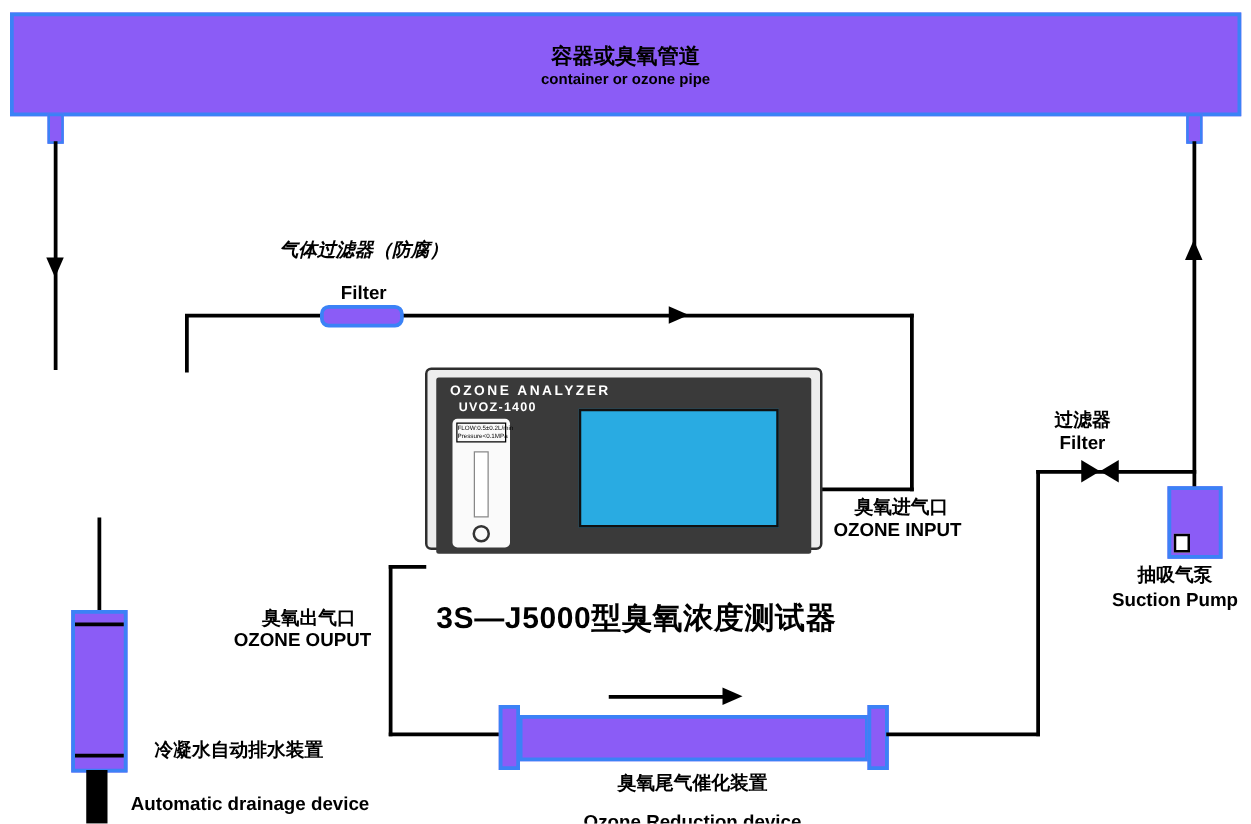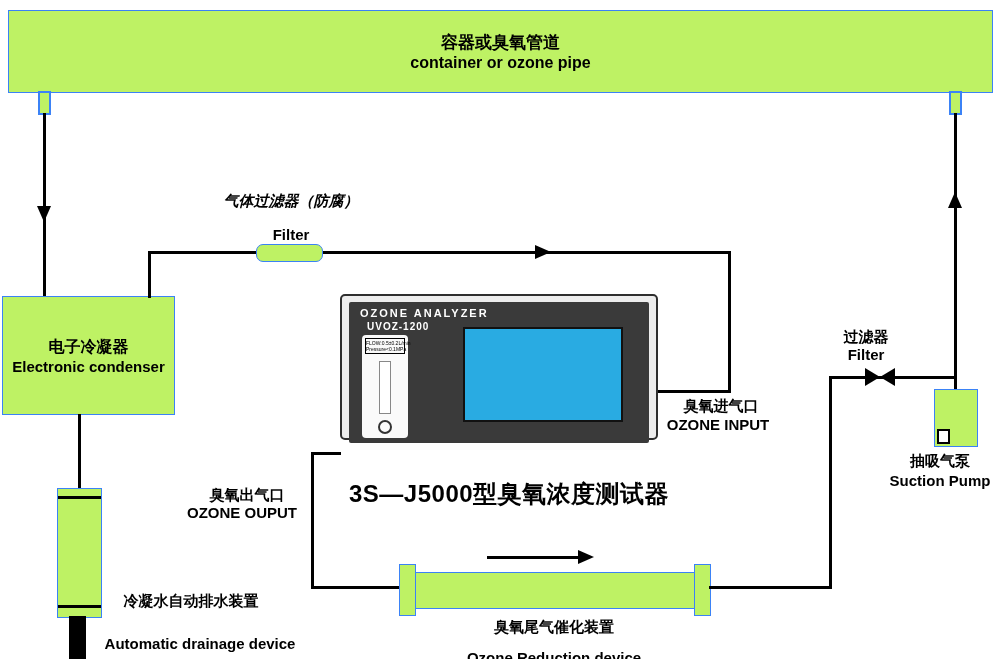--- a/index.html
+++ b/index.html
@@ -4,21 +4,21 @@
 <style>
   * { margin:0; padding:0; box-sizing:border-box; }
   html,body { background:#ffffff; }
   #canvas {
     position:relative; width:1001px; height:659px; background:#fff;
     font-family:"Liberation Sans","DejaVu Sans",sans-serif; color:#000; overflow:hidden;
   }
   .abs  { position:absolute; }
   .hline{ position:absolute; height:3px; background:#000; }
   .vline{ position:absolute; width:3px;  background:#000; }
-  .box  { position:absolute; border:1px solid #3b82f6; background:#bef264; }
+  .box  { position:absolute; border:3px solid #3b82f6; background:#8b5cf6; }
   .lbl  { position:absolute; font-weight:bold; text-align:center; line-height:1.18;
           white-space:nowrap; transform:translateX(-50%); font-size:15px; }
   .arr-right{ position:absolute; width:0; height:0;
           border-top:7px solid transparent; border-bottom:7px solid transparent;
           border-left:16px solid #000; }
   .arr-down{ position:absolute; width:0; height:0;
           border-left:7px solid transparent; border-right:7px solid transparent;
           border-top:16px solid #000; }
   .arr-up{ position:absolute; width:0; height:0;
           border-left:7px solid transparent; border-right:7px solid transparent;
@@ -31,32 +31,28 @@
           border-right:15px solid #000; }
   .flexcol{ display:flex; flex-direction:column; align-items:center; justify-content:center; }
 </style>
 </head>
 <body>
 
 <div id="canvas">
 
   <div class="box flexcol" style="left:8px;top:10px;width:985px;height:83px;">
     <div style="font-size:17px;font-weight:bold;">容器或臭氧管道</div>
-    <div style="font-size:16px;font-weight:bold;">container or ozone pipe</div>
+    <div style="font-size:12px;font-weight:bold;">container or ozone pipe</div>
   </div>
   <div class="box" style="left:38px;top:91px;width:13px;height:24px;border-width:2px;"></div>
   <div class="box" style="left:949px;top:91px;width:13px;height:24px;border-width:2px;"></div>
 
   <div class="vline" style="left:43px;top:113px;height:183px;"></div>
   <div class="arr-down" style="left:37px;top:206px;"></div>
 
-  <div class="box flexcol" style="left:2px;top:296px;width:173px;height:119px;">
-    <div style="font-size:16px;font-weight:bold;">电子冷凝器</div>
-    <div style="font-size:15px;font-weight:bold;">Electronic condenser</div>
-  </div>
 
   <div class="vline" style="left:78px;top:414px;height:75px;"></div>
 
   <div class="box" style="left:57px;top:488px;width:45px;height:130px;">
     <div class="abs" style="left:0;right:0;top:7px;height:3px;background:#000;"></div>
     <div class="abs" style="left:0;right:0;bottom:9px;height:3px;background:#000;"></div>
   </div>
   <div class="abs" style="left:69px;top:616px;width:17px;height:43px;background:#000;"></div>
   <div class="lbl" style="left:191px;top:592px;">冷凝水自动排水装置</div>
   <div class="lbl" style="left:200px;top:623px;margin-top:12px;">Automatic drainage device</div>
@@ -71,21 +67,21 @@
 
   <div class="vline" style="left:728px;top:251px;height:142px;"></div>
   <div class="hline" style="left:657px;top:390px;width:74px;"></div>
   <div class="lbl" style="left:721px;top:397px;">臭氧进气口</div>
   <div class="lbl" style="left:718px;top:416px;">OZONE INPUT</div>
 
   <div class="abs" style="left:340px;top:294px;width:318px;height:146px;background:#ededed;
        border:2px solid #2e2e2e;border-radius:5px;">
     <div class="abs" style="left:7px;top:6px;width:300px;height:141px;background:#3a3a3a;border-radius:2px;">
       <div class="abs" style="left:11px;top:5px;color:#fff;font-size:11px;font-weight:bold;letter-spacing:2px;">OZONE  ANALYZER</div>
-      <div class="abs" style="left:18px;top:19px;color:#fff;font-size:10px;font-weight:bold;letter-spacing:1px;">UVOZ-1200</div>
+      <div class="abs" style="left:18px;top:19px;color:#fff;font-size:10px;font-weight:bold;letter-spacing:1px;">UVOZ-1400</div>
 
       <div class="abs" style="left:13px;top:33px;width:46px;height:103px;background:#fafafa;border-radius:4px;">
         <div style="margin:3px 3px 0;border:1px solid #000;font-size:5px;line-height:6px;text-align:center;padding:1px 0;">
           <div>FLOW:0.5±0.2L/min</div>
           <div>Pressure&lt;0.1MPa</div>
         </div>
         <div class="abs" style="left:50%;transform:translateX(-50%);top:26px;width:12px;height:53px;border:1px solid #888;background:#fff;"></div>
         <div class="abs" style="left:50%;transform:translateX(-50%);bottom:4px;width:14px;height:14px;border:2px solid #333;border-radius:50%;"></div>
       </div>
 

